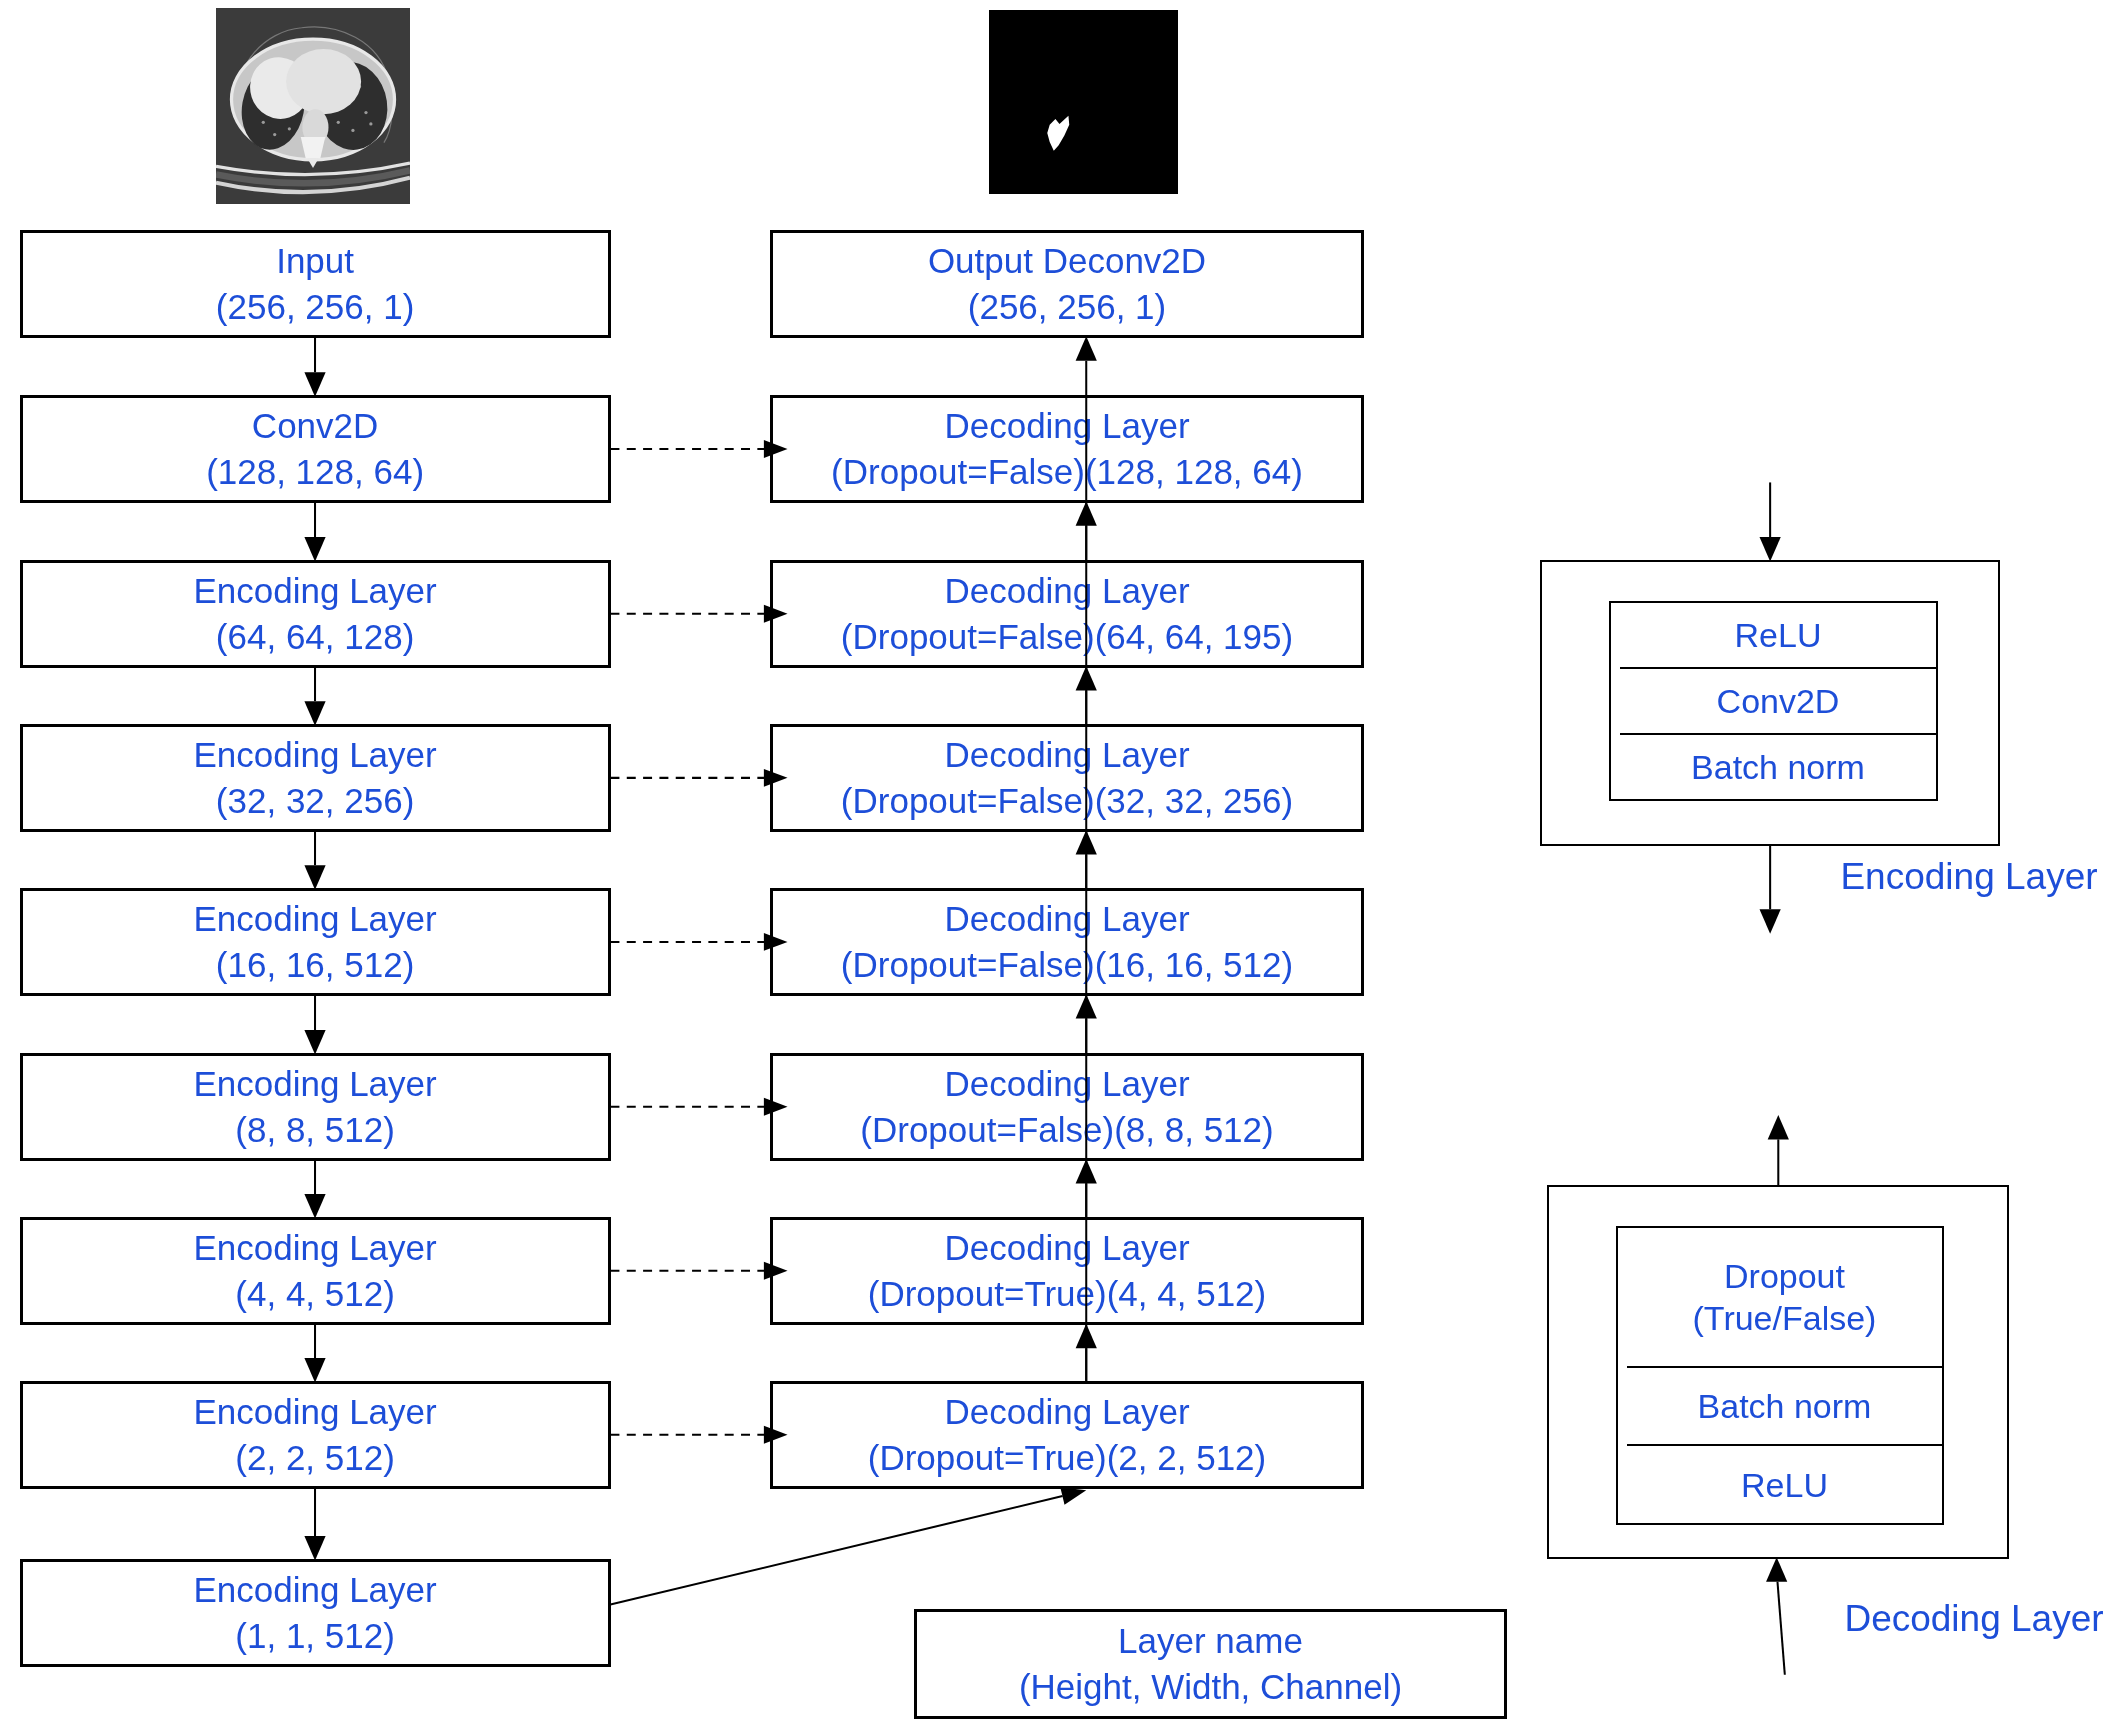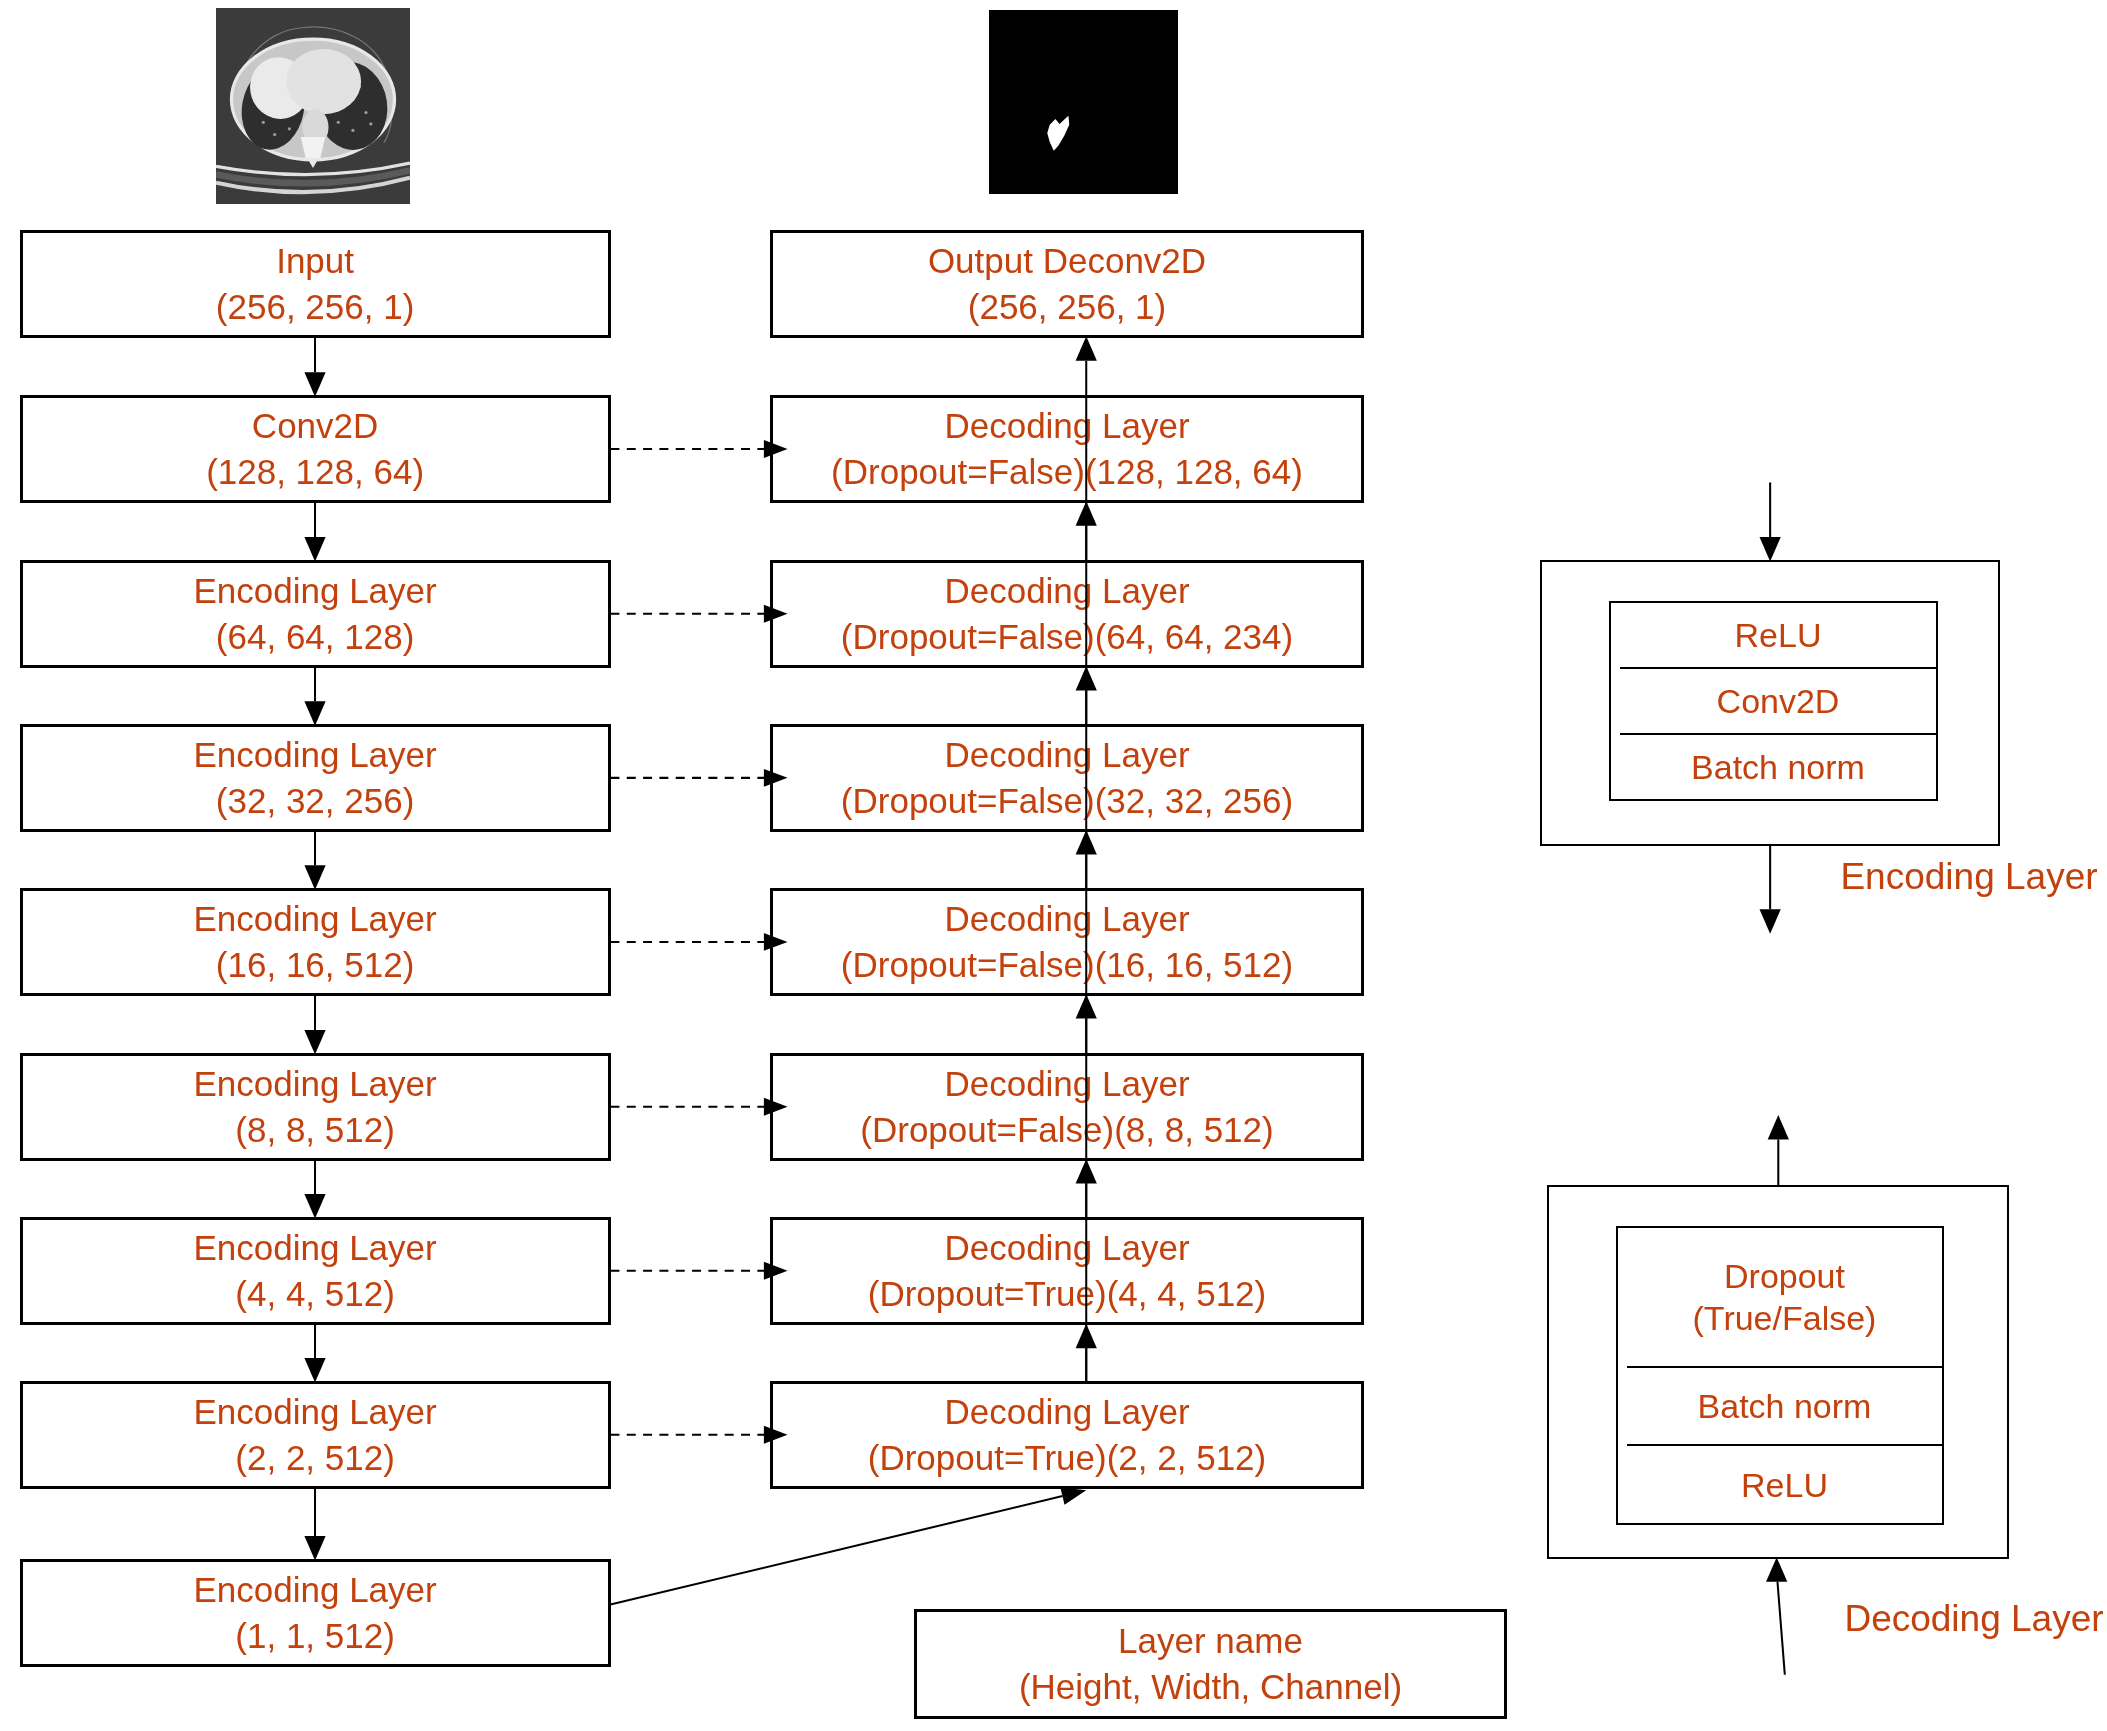--- a/index.html
+++ b/index.html
@@ -2,21 +2,21 @@
 <html style="font-size:13px"><head>
 <meta charset="utf-8">
 <style>
   html,body{margin:0;padding:0;background:#ffffff;}
   .stage{
     position:relative;
     width:2108px;
     height:1732px;
     background:#ffffff;
     font-family:"Liberation Sans", sans-serif;
-    color:#c2410c;
+    color:#1d4ed8;
     overflow:hidden;
   }
   .node{
     position:absolute;
     box-sizing:border-box;
     background:#fff;
     border:3.3px solid #000;
     display:flex;
     flex-direction:column;
     align-items:center;
@@ -147,21 +147,21 @@
   <div class="node dec-node" style="top:230px;">
     <div>Output Deconv2D</div>
     <div>(256, 256, 1)</div>
   </div>
   <div class="node dec-node" style="top:395px;">
     <div>Decoding Layer</div>
     <div>(Dropout=False)(128, 128, 64)</div>
   </div>
   <div class="node dec-node" style="top:560px;">
     <div>Decoding Layer</div>
-    <div>(Dropout=False)(64, 64, 234)</div>
+    <div>(Dropout=False)(64, 64, 195)</div>
   </div>
   <div class="node dec-node" style="top:724px;">
     <div>Decoding Layer</div>
     <div>(Dropout=False)(32, 32, 256)</div>
   </div>
   <div class="node dec-node" style="top:888px;">
     <div>Decoding Layer</div>
     <div>(Dropout=False)(16, 16, 512)</div>
   </div>
   <div class="node dec-node" style="top:1053px;">

